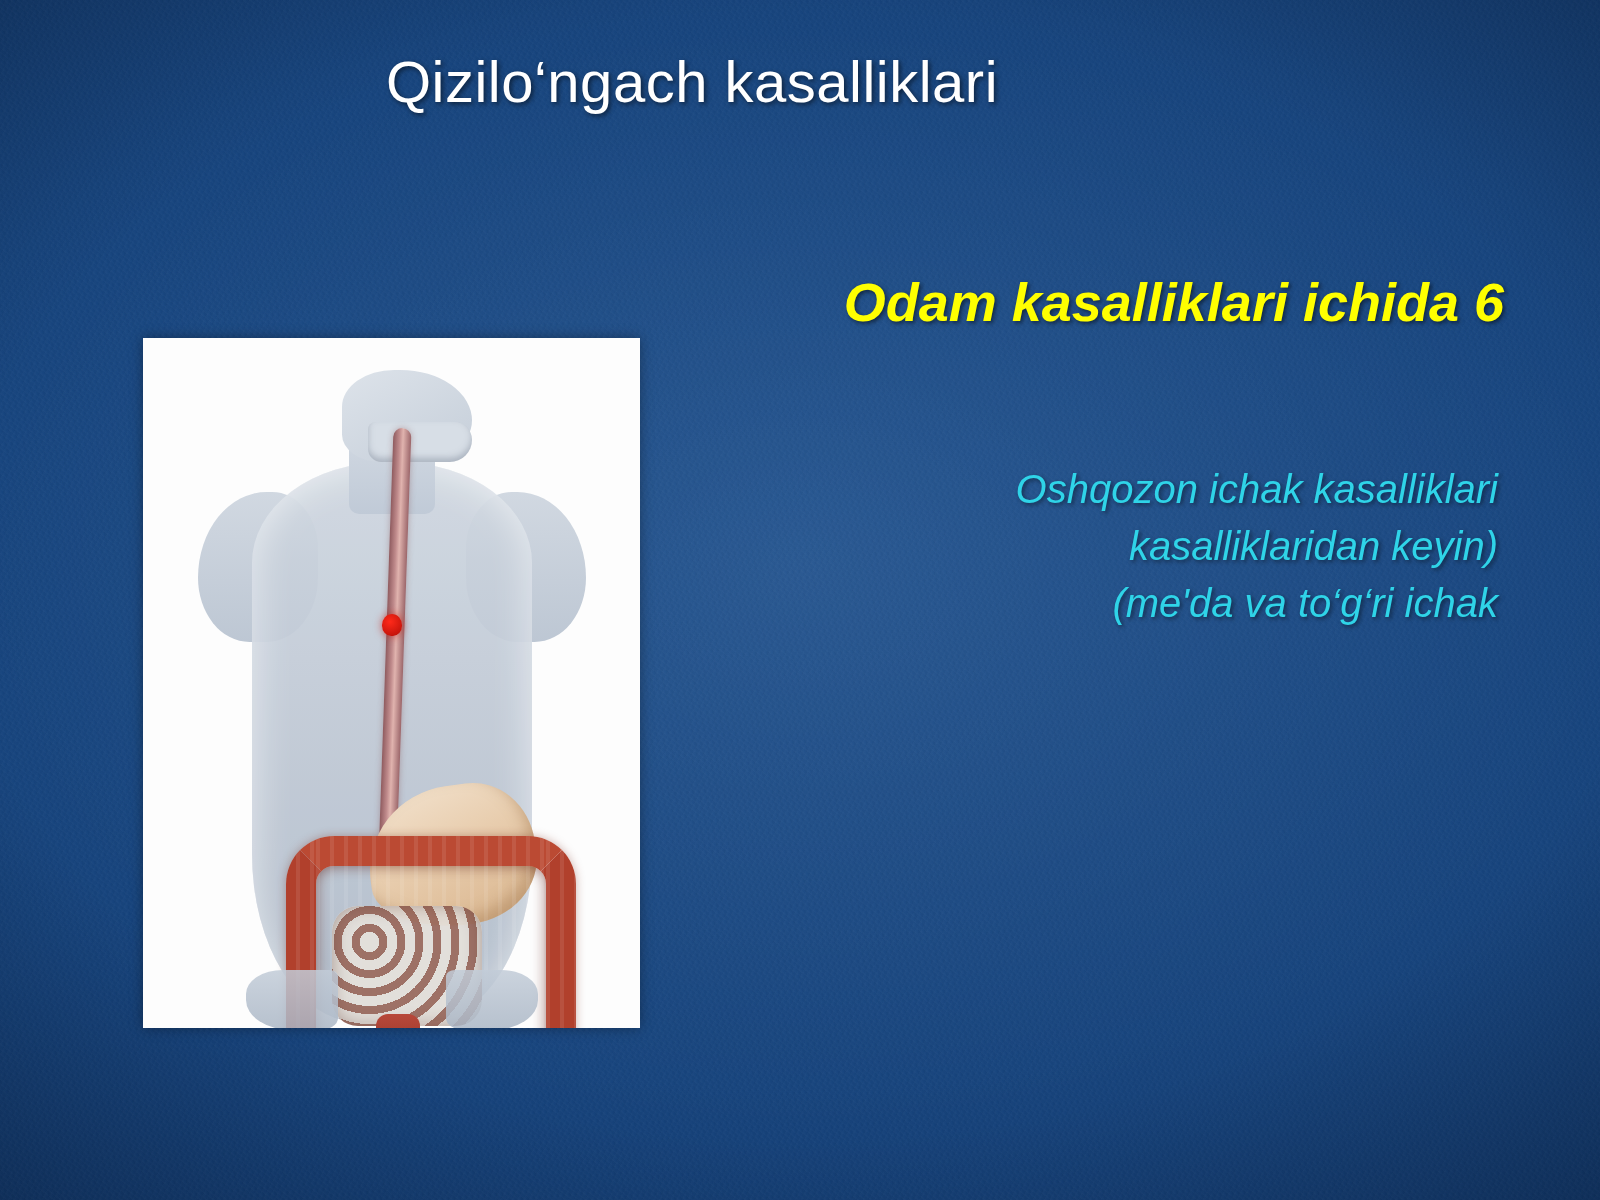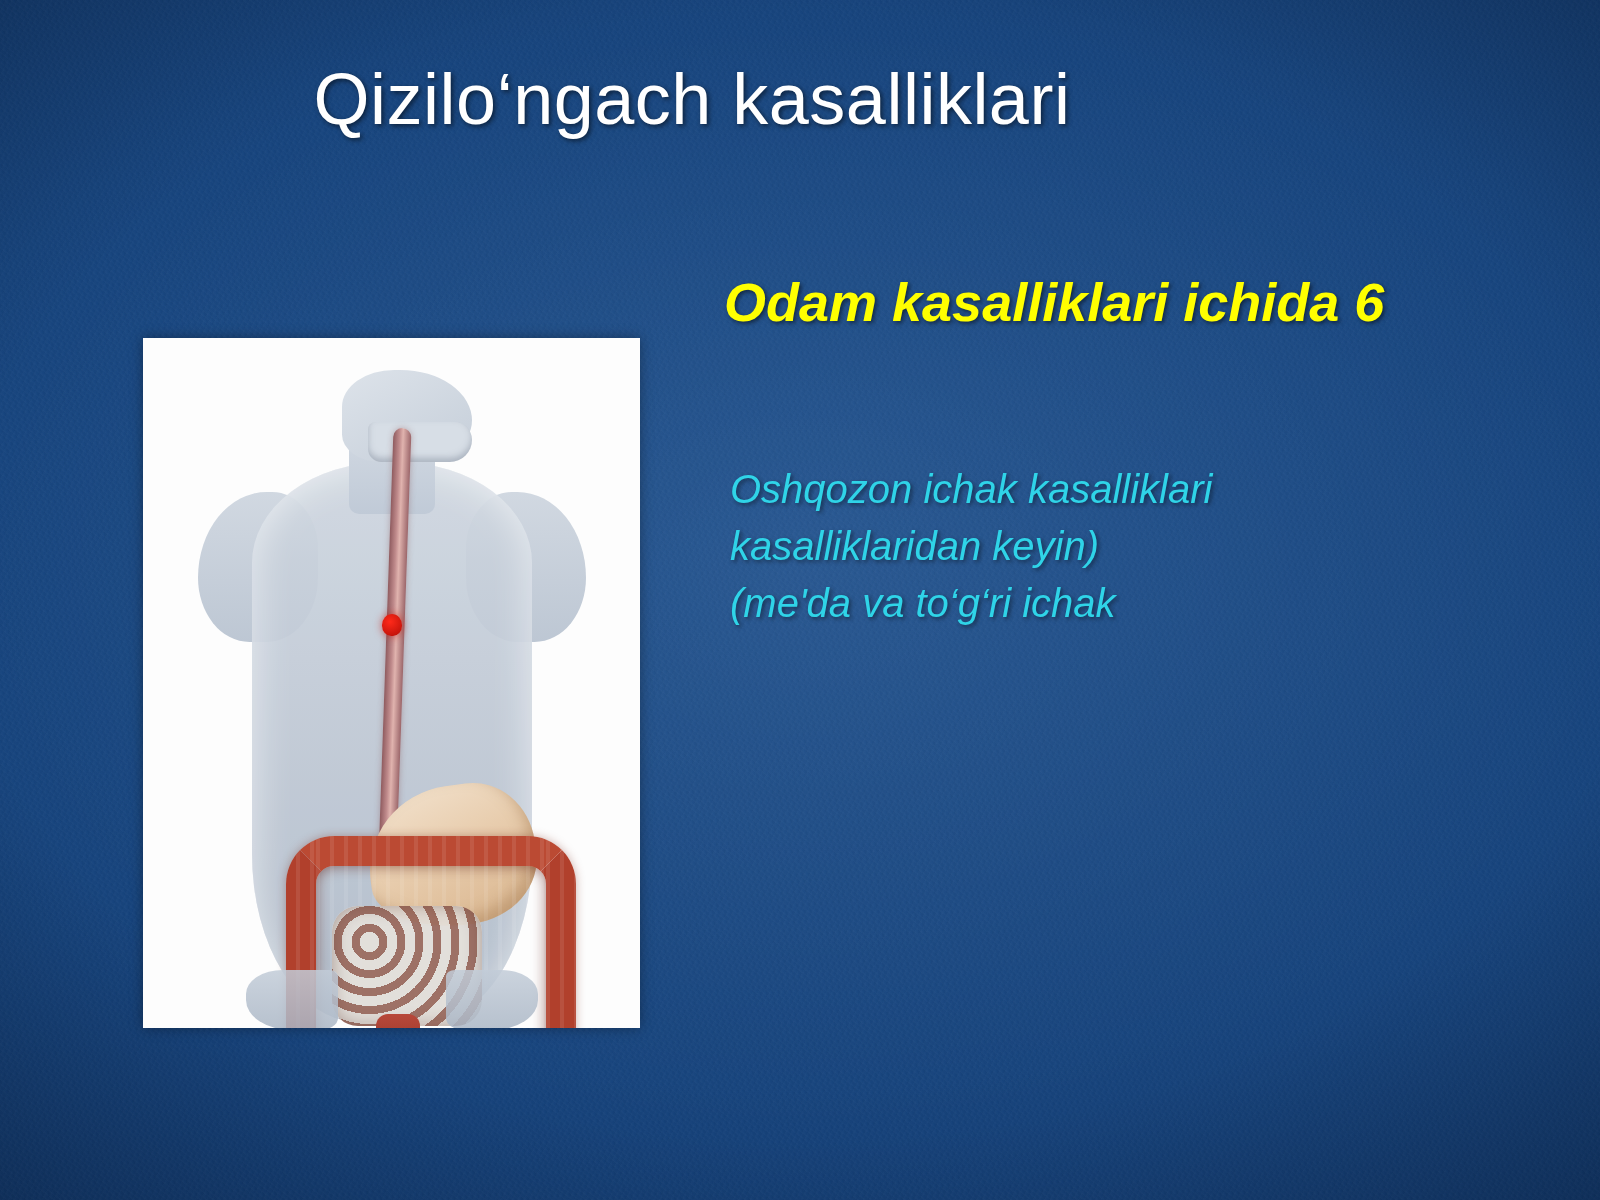--- a/index.html
+++ b/index.html
@@ -41,26 +41,26 @@
     inset: 0;
     pointer-events: none;
     background: radial-gradient(ellipse 95% 85% at 50% 48%, rgba(255,255,255,0.06) 0%, rgba(0,0,0,0) 55%, rgba(0,0,0,0.30) 100%);
   }
 
   .layer { position: relative; z-index: 3; }
 
   
   #title {
     position: absolute;
-    top: 62px;
+    top: 52px;
     left: 0;
     width: 1384px;
     text-align: center;
     color: #ffffff;
-    font-size: 72px;
+    font-size: 58px;
     line-height: 1.05;
     font-weight: 400;
     letter-spacing: 0.5px;
     text-shadow: 2px 2px 5px rgba(0,0,0,0.55);
     white-space: nowrap;
   }
 
   
   #figure-frame {
     position: absolute;
@@ -233,24 +233,24 @@
     height: 60px;
     background: linear-gradient(180deg, #c2ccd8, #aab6c5);
     opacity: 0.85;
   }
   .pelvis-l { left: 56px; border-radius: 40% 10% 20% 50%; }
   .pelvis-r { right: 56px; border-radius: 10% 40% 50% 20%; }
 
   
   #text-col {
     position: absolute;
-    left: 724px;
+    left: 684px;
     top: 270px;
     width: 820px;
-    text-align: left;
+    text-align: right;
   }
   .line-yellow {
     color: #ffff00;
     font-size: 54px;
     line-height: 1.22;
     font-style: italic;
     font-weight: bold;
     text-shadow: 2px 2px 4px rgba(0,0,0,0.5);
     margin: 0;
   }

